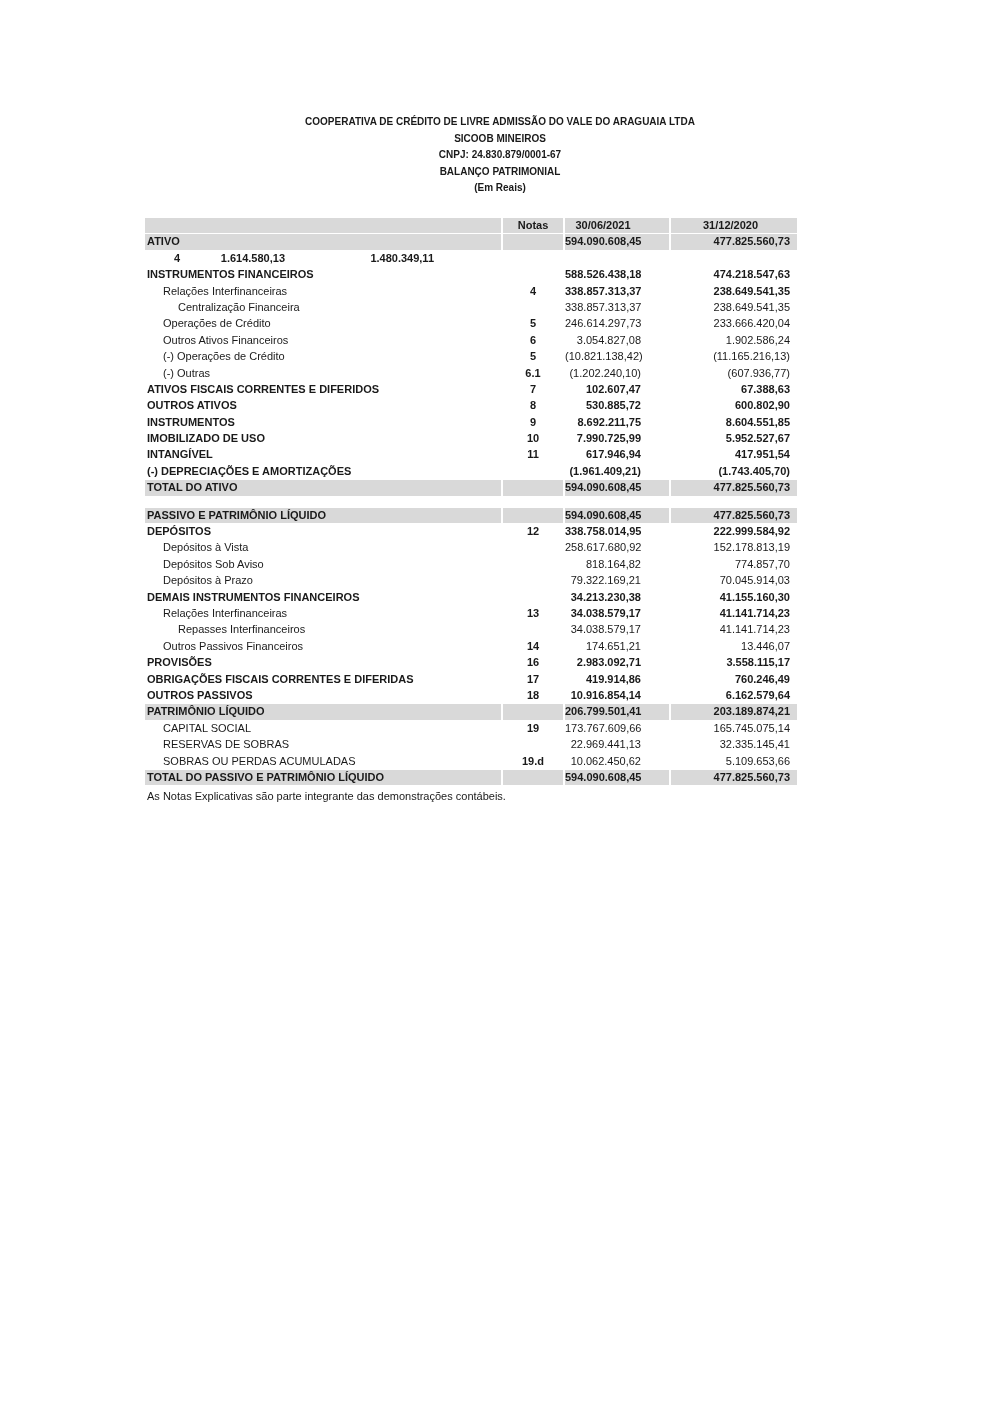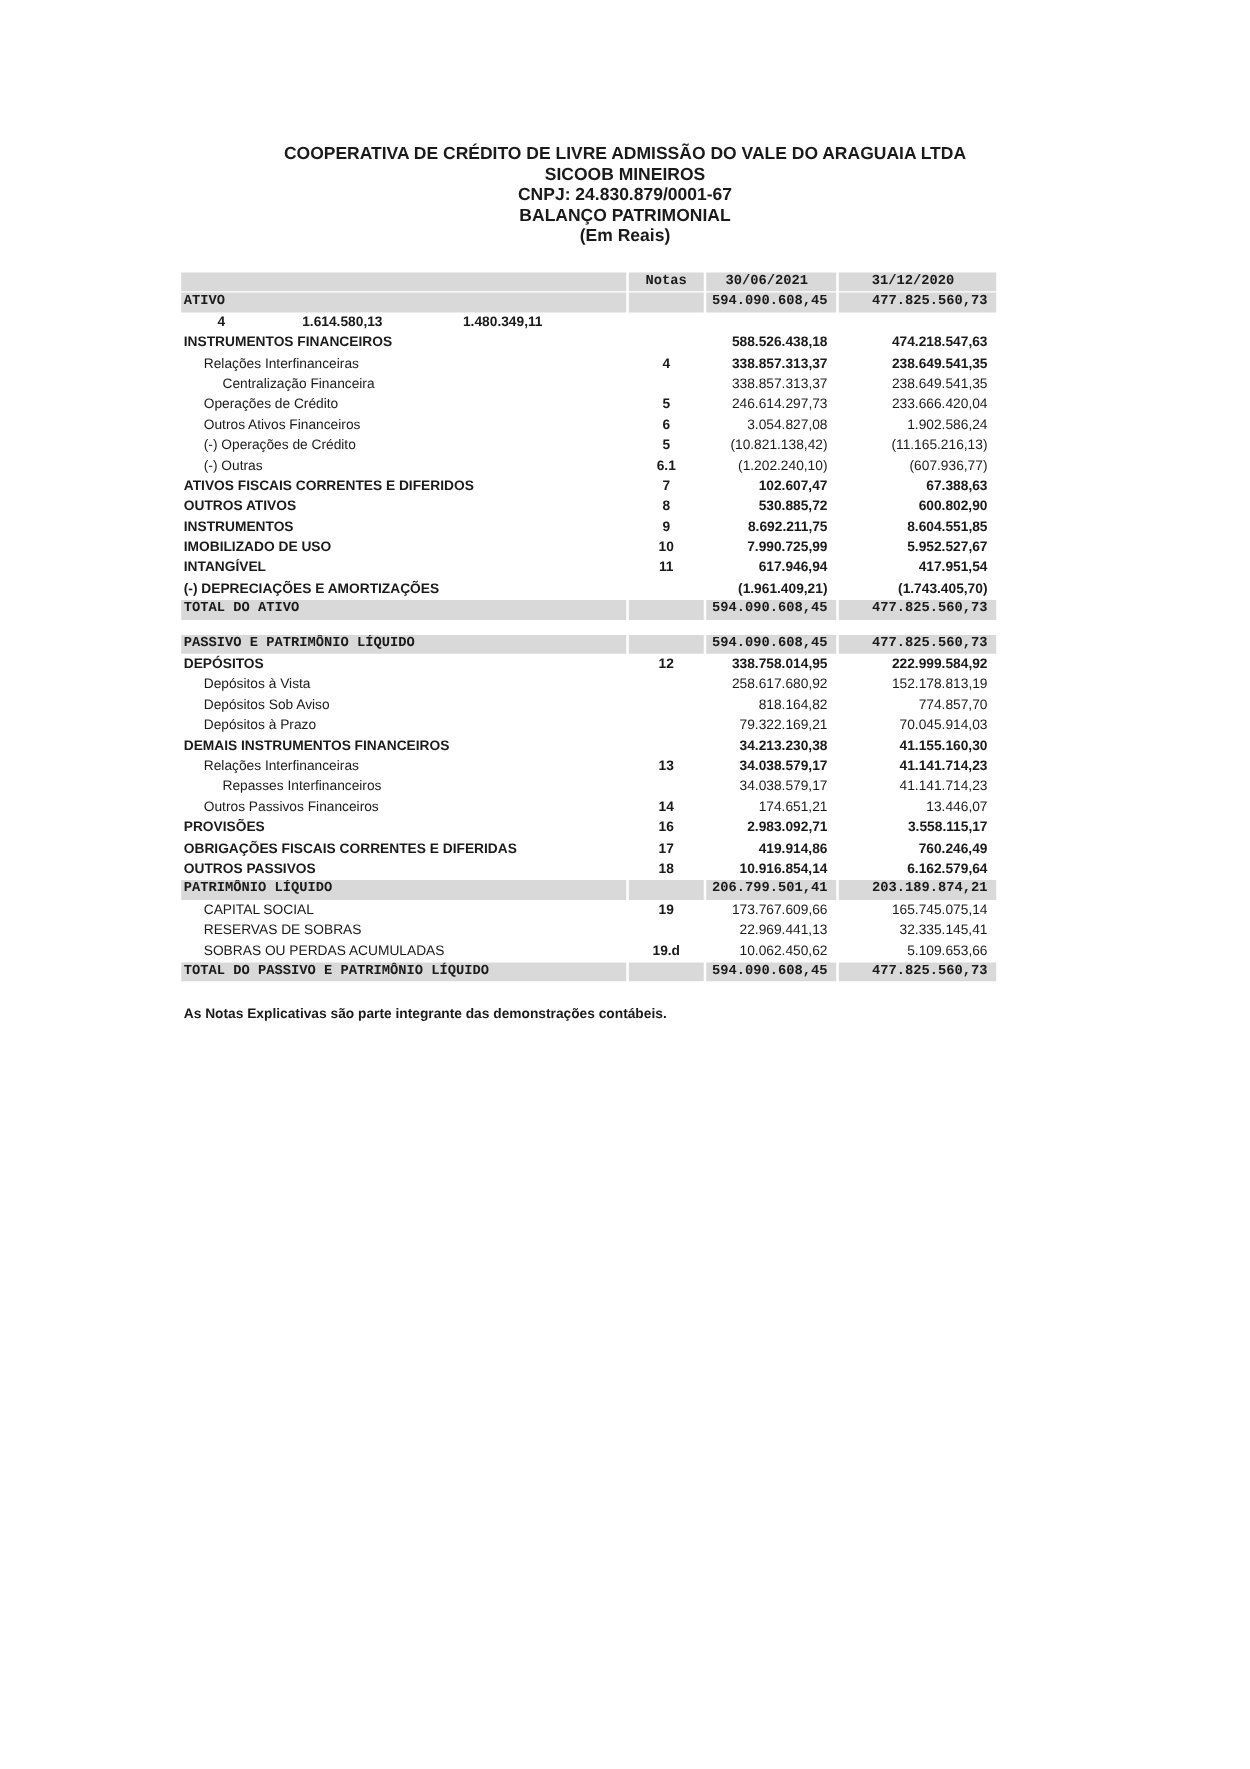--- a/index.html
+++ b/index.html
@@ -12,21 +12,21 @@
     position: relative;
   }
   .doc-header {
     position: absolute;
     top: 114px;
     left: 0;
     width: 1000px;
     text-align: center;
   }
   .doc-header div {
-    font-size: 14px;
+    font-size: 10px;
     font-weight: 700;
     line-height: 16.5px;
     white-space: nowrap;
   }
   .sheet {
     position: absolute;
     left: 145px;
     top: 218px;
     width: 718px;
   }
@@ -42,35 +42,34 @@
   .cell {
     font-size: 11px;
     line-height: 15.4px;
     white-space: nowrap;
     overflow: hidden;
     box-sizing: border-box;
     height: 15.4px;
   }
   .c-label { width: 356px; padding-left: 2px; }
   .c-nota  { width: 60px;  margin-left: 2px; text-align: center; font-weight: 700; }
-  .c-v1    { width: 104px; margin-left: 2px; text-align: right; padding-right: 7px; }
+  .c-v1    { width: 104px; margin-left: 2px; text-align: right; padding-right: 28px; }
   .c-v2    { width: 126px; margin-left: 2px; text-align: right; padding-right: 7px; }
   .center  { text-align: center; }
   .b       { font-weight: 700; }
   .ind0 { padding-left: 2px; }
   .ind1 { padding-left: 18px; }
   .ind2 { padding-left: 33px; }
-  .fill .cell { background: #d9d9d9; font-family: Liberation Mono, monospace; }
+  .fill .cell { background: #d9d9d9; }
   .footnote {
-    margin-top: 19px;
+    margin-top: 4px;
     font-size: 11px;
     line-height: 15px;
     padding-left: 2px;
     white-space: nowrap;
-    font-weight: bold;
   }
 </style>
 </head>
 <body>
 
 <div class="doc-header">
   <div>COOPERATIVA DE CRÉDITO DE LIVRE ADMISSÃO DO VALE DO ARAGUAIA LTDA</div>
   <div>SICOOB MINEIROS</div>
   <div>CNPJ: 24.830.879/0001-67</div>
   <div>BALANÇO PATRIMONIAL</div>

